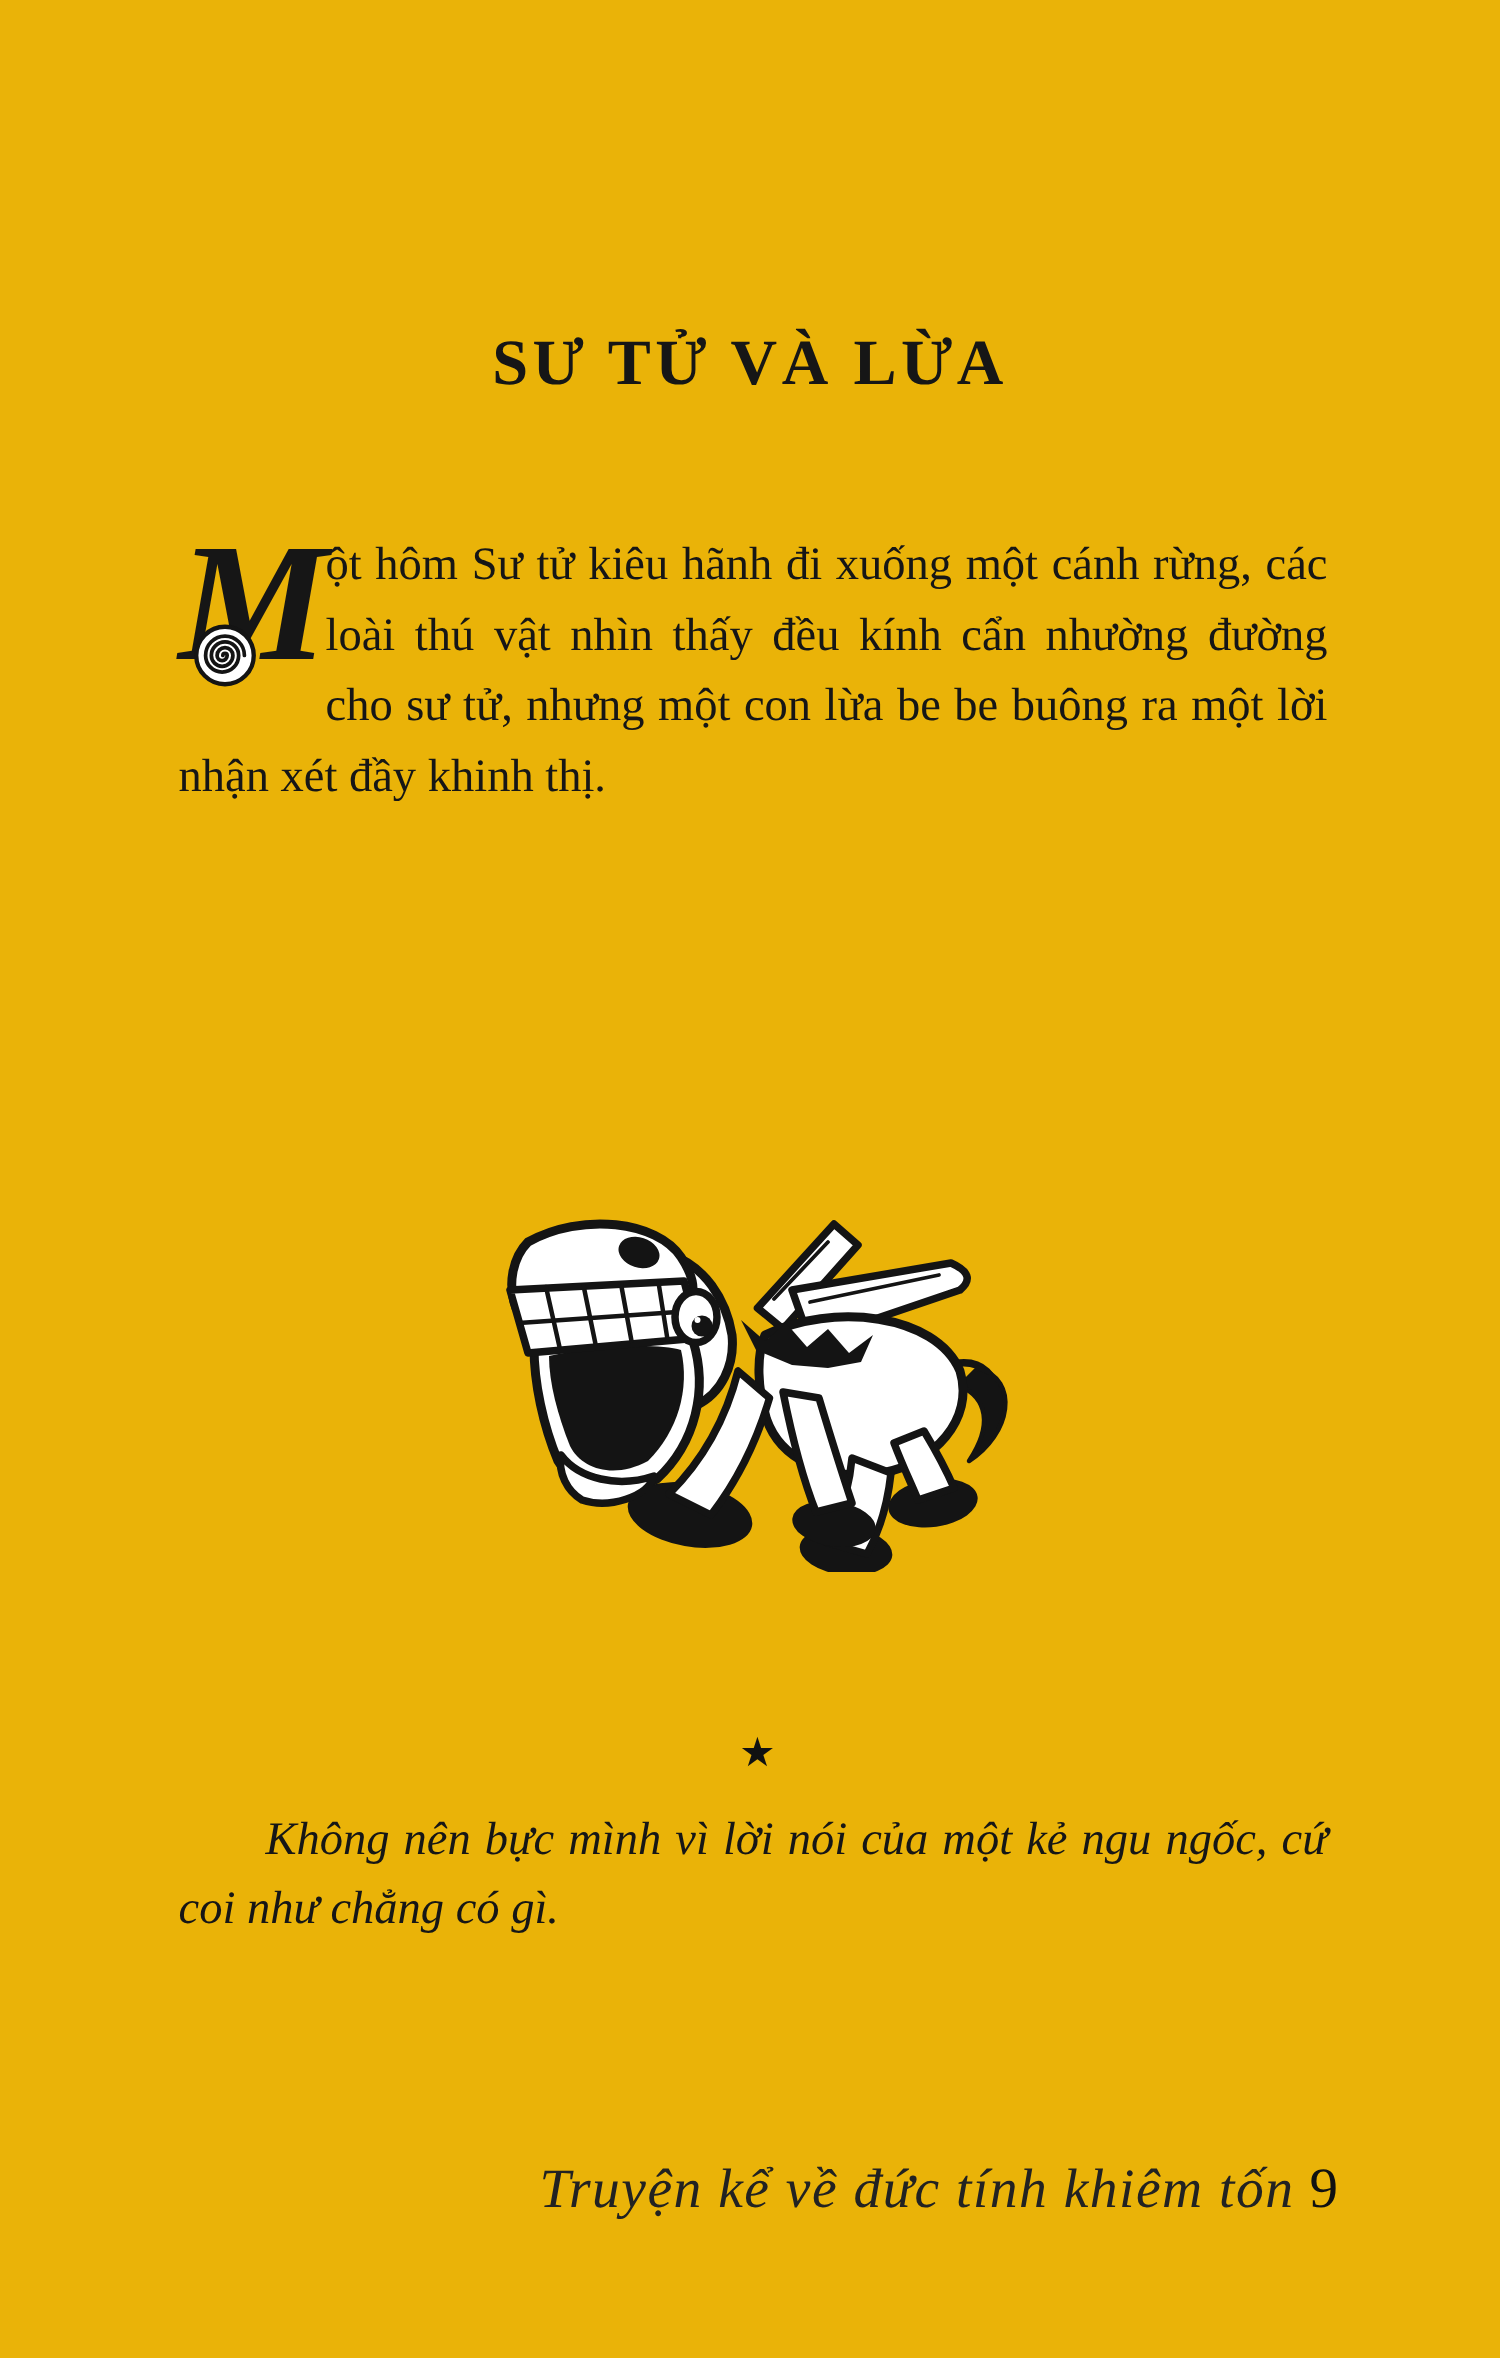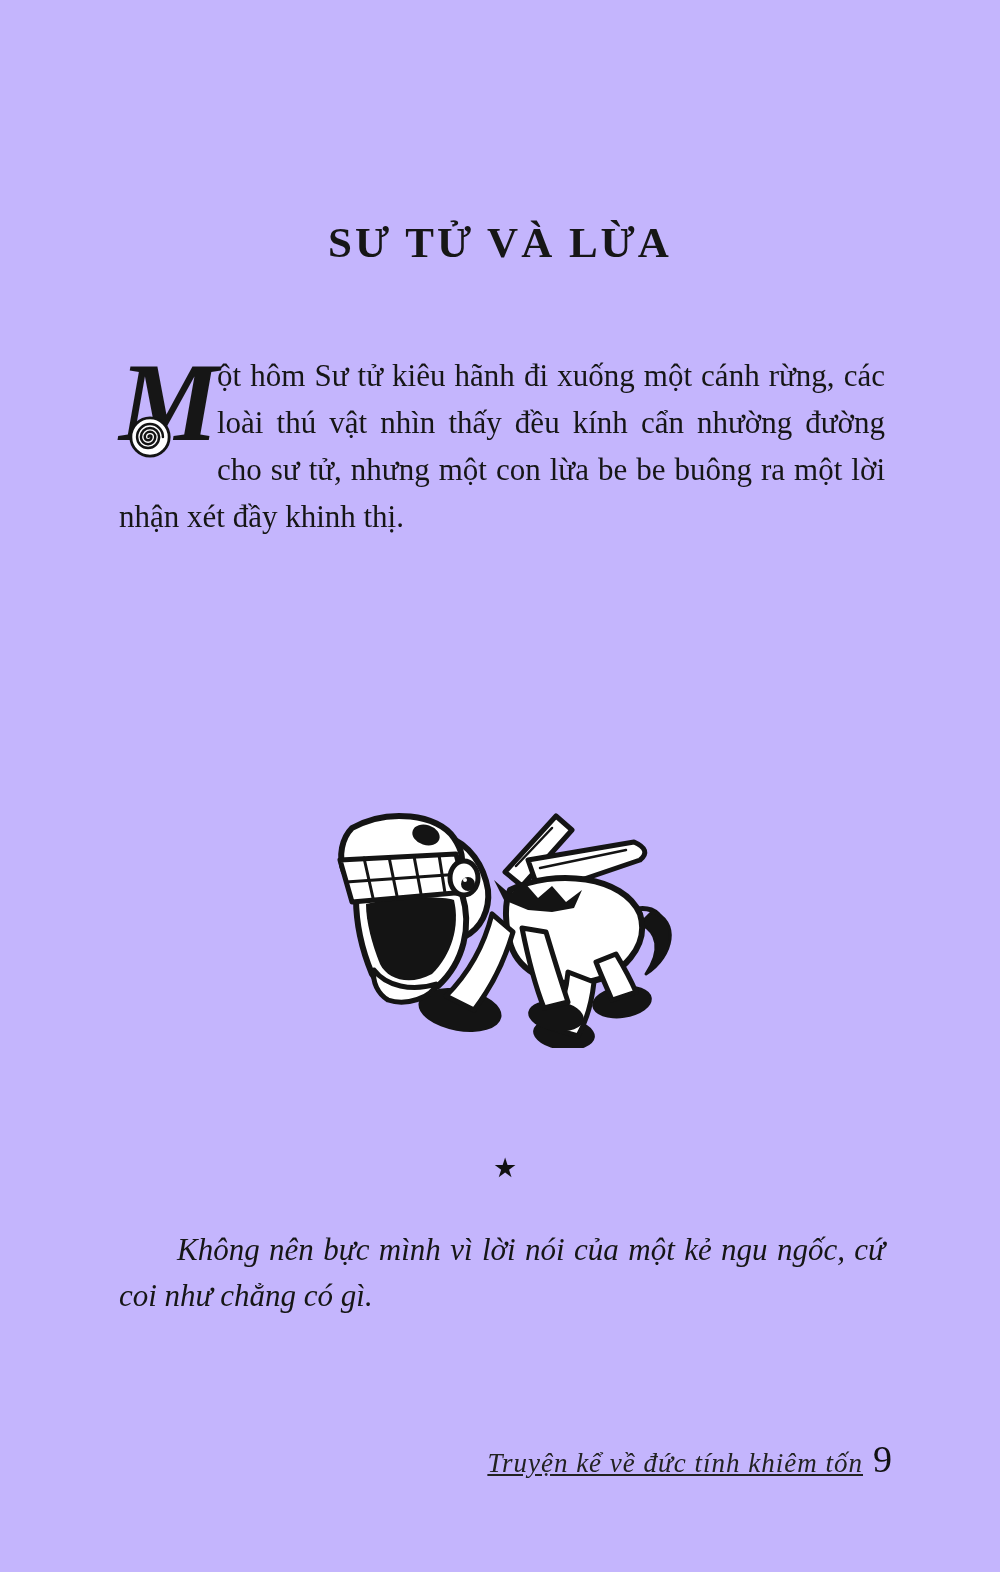--- a/index.html
+++ b/index.html
@@ -1,21 +1,21 @@
 <!DOCTYPE html>
 <html><head>
 <meta charset="utf-8">
 <style>
   * { margin: 0; padding: 0; box-sizing: border-box; }
   html, body { background: #e8e8e8; }
   .page {
     position: relative;
     width: 1000px;
     height: 1572px;
-    background: #c4b5fd;
+    background: #eab308;
     color: #141414;
     font-family: "Liberation Serif", "DejaVu Serif", serif;
     overflow: hidden;
     margin: 0 auto;
   }
   .story-title {
     position: absolute;
     top: 218px;
     left: 0;
     width: 1000px;
@@ -77,37 +77,35 @@
     position: absolute;
     top: 1203px;
     left: 119px;
     width: 766px;
     font-size: 31px;
     line-height: 46px;
     font-style: italic;
     text-align: justify;
     text-indent: 58px;
     color: #161616;
-    margin-top: 24px;
   }
   .footer {
     position: absolute;
     top: 1437px;
     right: 108px;
     display: flex;
     align-items: baseline;
     gap: 10px;
     white-space: nowrap;
   }
   .footer-title {
     font-style: italic;
-    font-size: 27px;
+    font-size: 37px;
     letter-spacing: 1px;
     color: #222222;
-    text-decoration: underline;
   }
   .footer-page {
     font-size: 38px;
     color: #111111;
     font-family: "Liberation Serif", "DejaVu Serif", serif;
   }
 </style>
 </head>
 <body>
 

